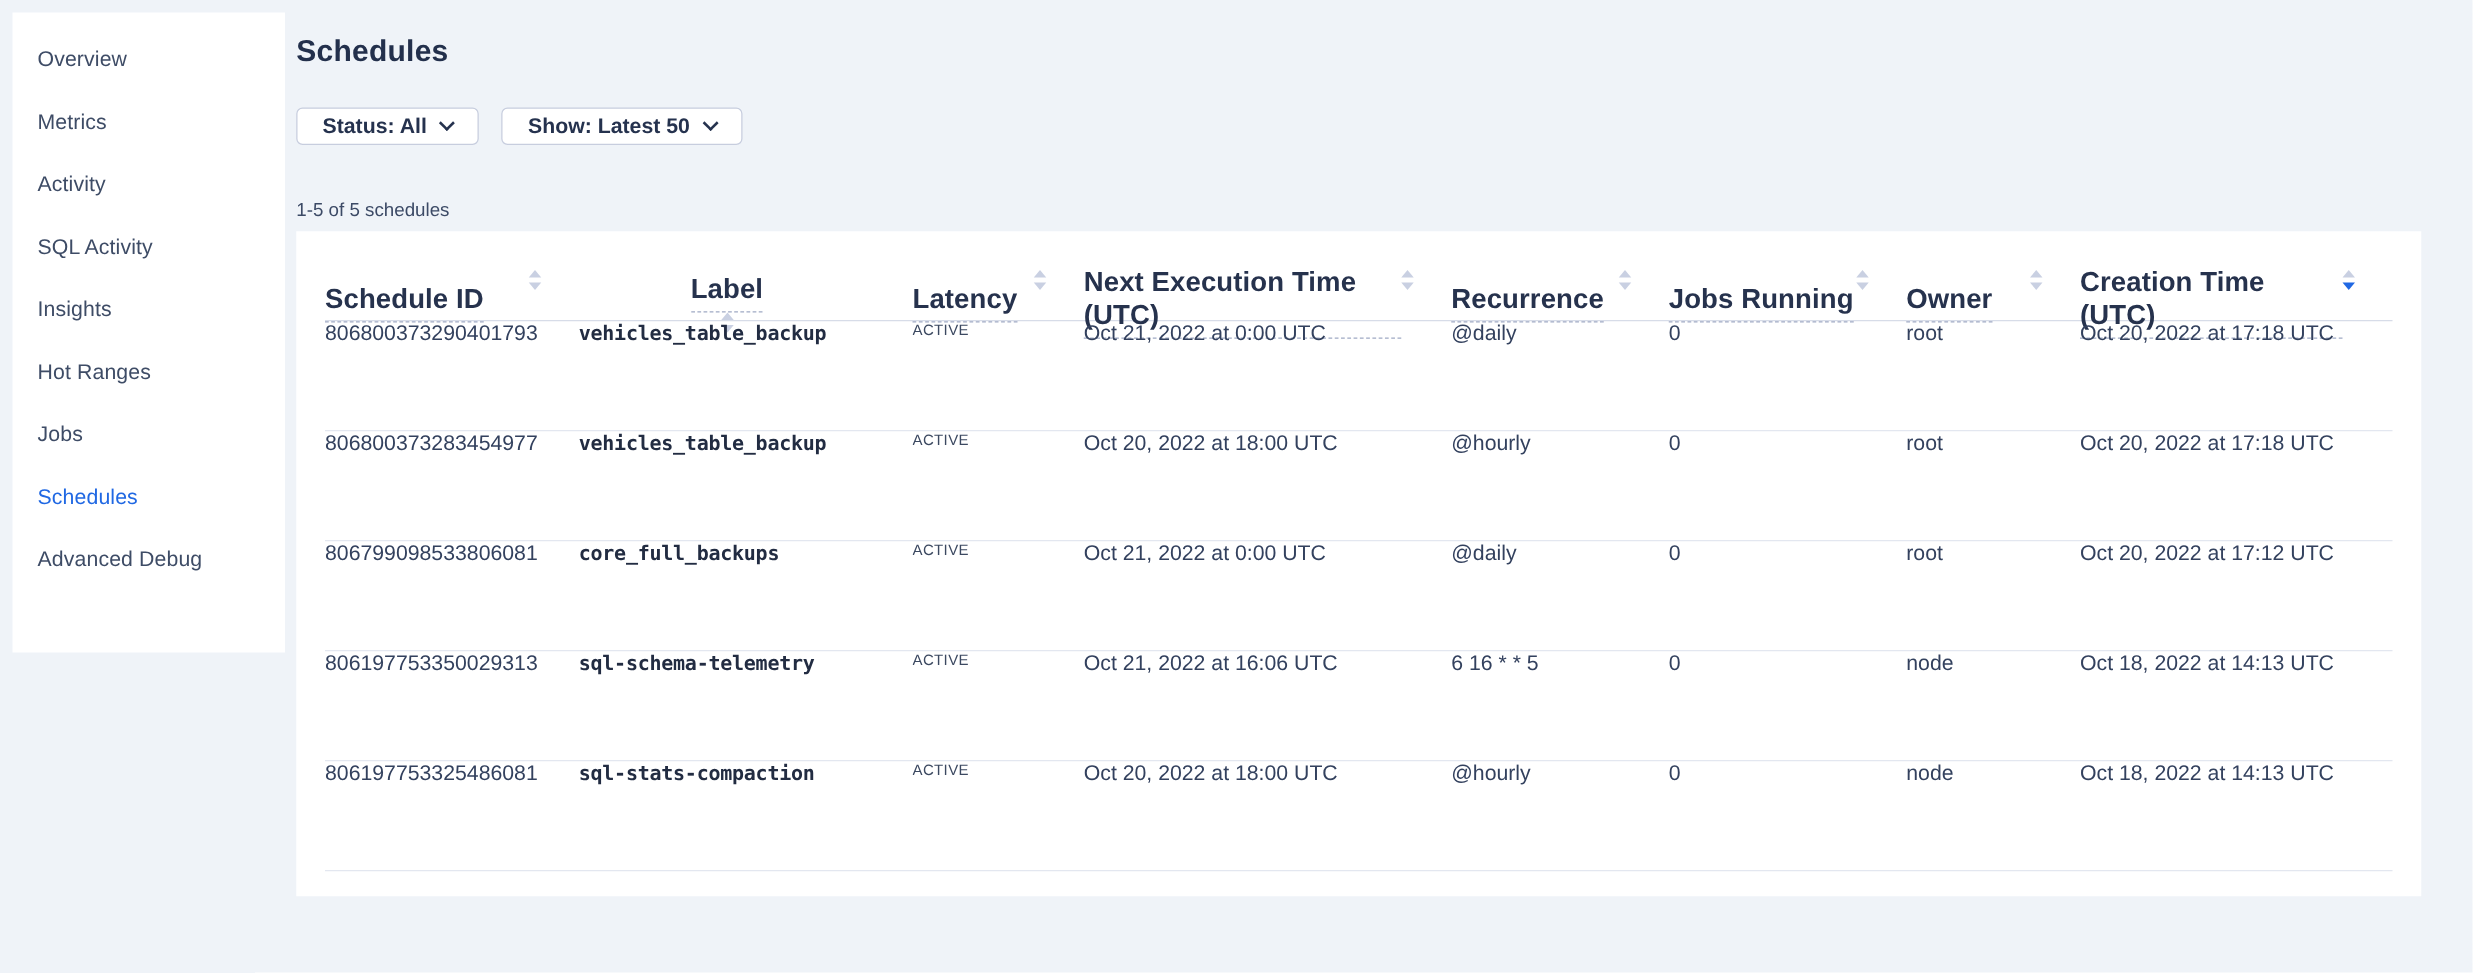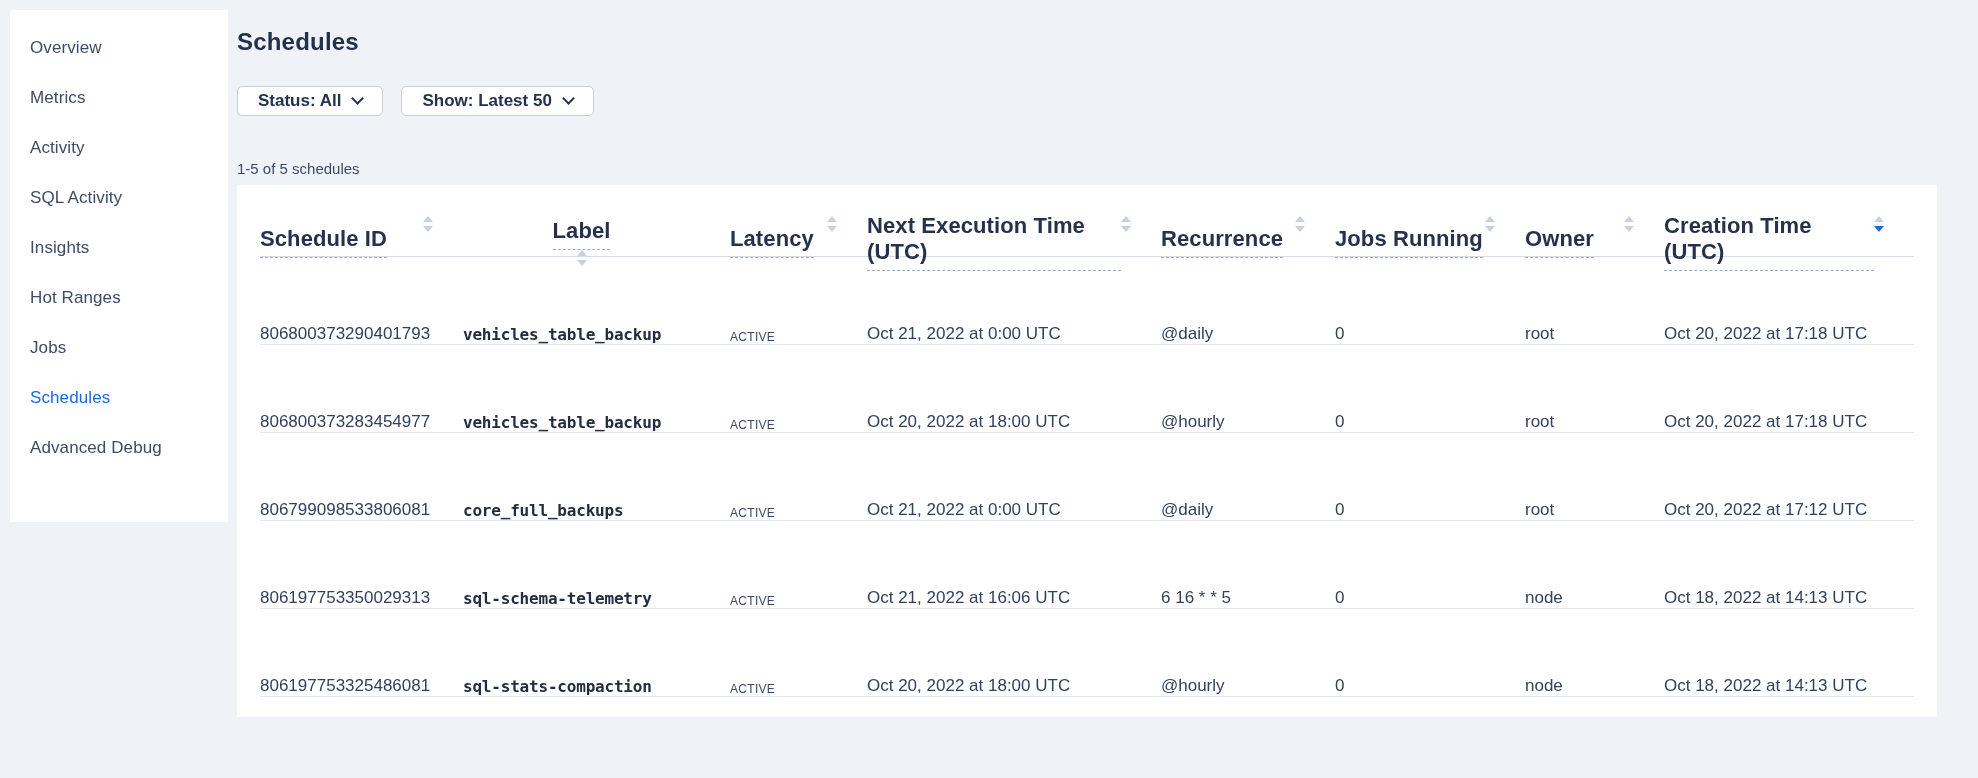--- a/index.html
+++ b/index.html
@@ -67,21 +67,21 @@
     font-size:22px; font-weight:700; color:#26324d;
     border-bottom:1px dashed #9fa9c4; padding-bottom:5px; letter-spacing:.1px;margin-top:36px;
   }
   .sort-icon { display:flex; flex-direction:column; gap:4px; align-items:center; }
   .tri { width:0; height:0; border-left:5px solid transparent; border-right:5px solid transparent; }
   .tri.up   { border-bottom:6px solid #c9d0e2; }
   .tri.down { border-top:6px solid #c9d0e2; }
   .sort-icon.sorted .tri.down { border-top-color:#2068e3; }
 
   .trow {
-    display:flex; align-items:flex-end; height:88px;
+    display:flex; align-items:flex-start; height:88px;
     border-bottom:1px solid #e3e7f0;
   }
   .td { padding-right:30px; font-size:17px; color:#33415e; overflow:hidden;
         white-space:nowrap; }
   .td.mono {
     font-family:"DejaVu Sans Mono", monospace;
     font-size:16px; font-weight:700; color:#222c42; letter-spacing:-.2px;
   }
   .td.status { font-size:12px; color:#3c4961; letter-spacing:.3px; }
 

